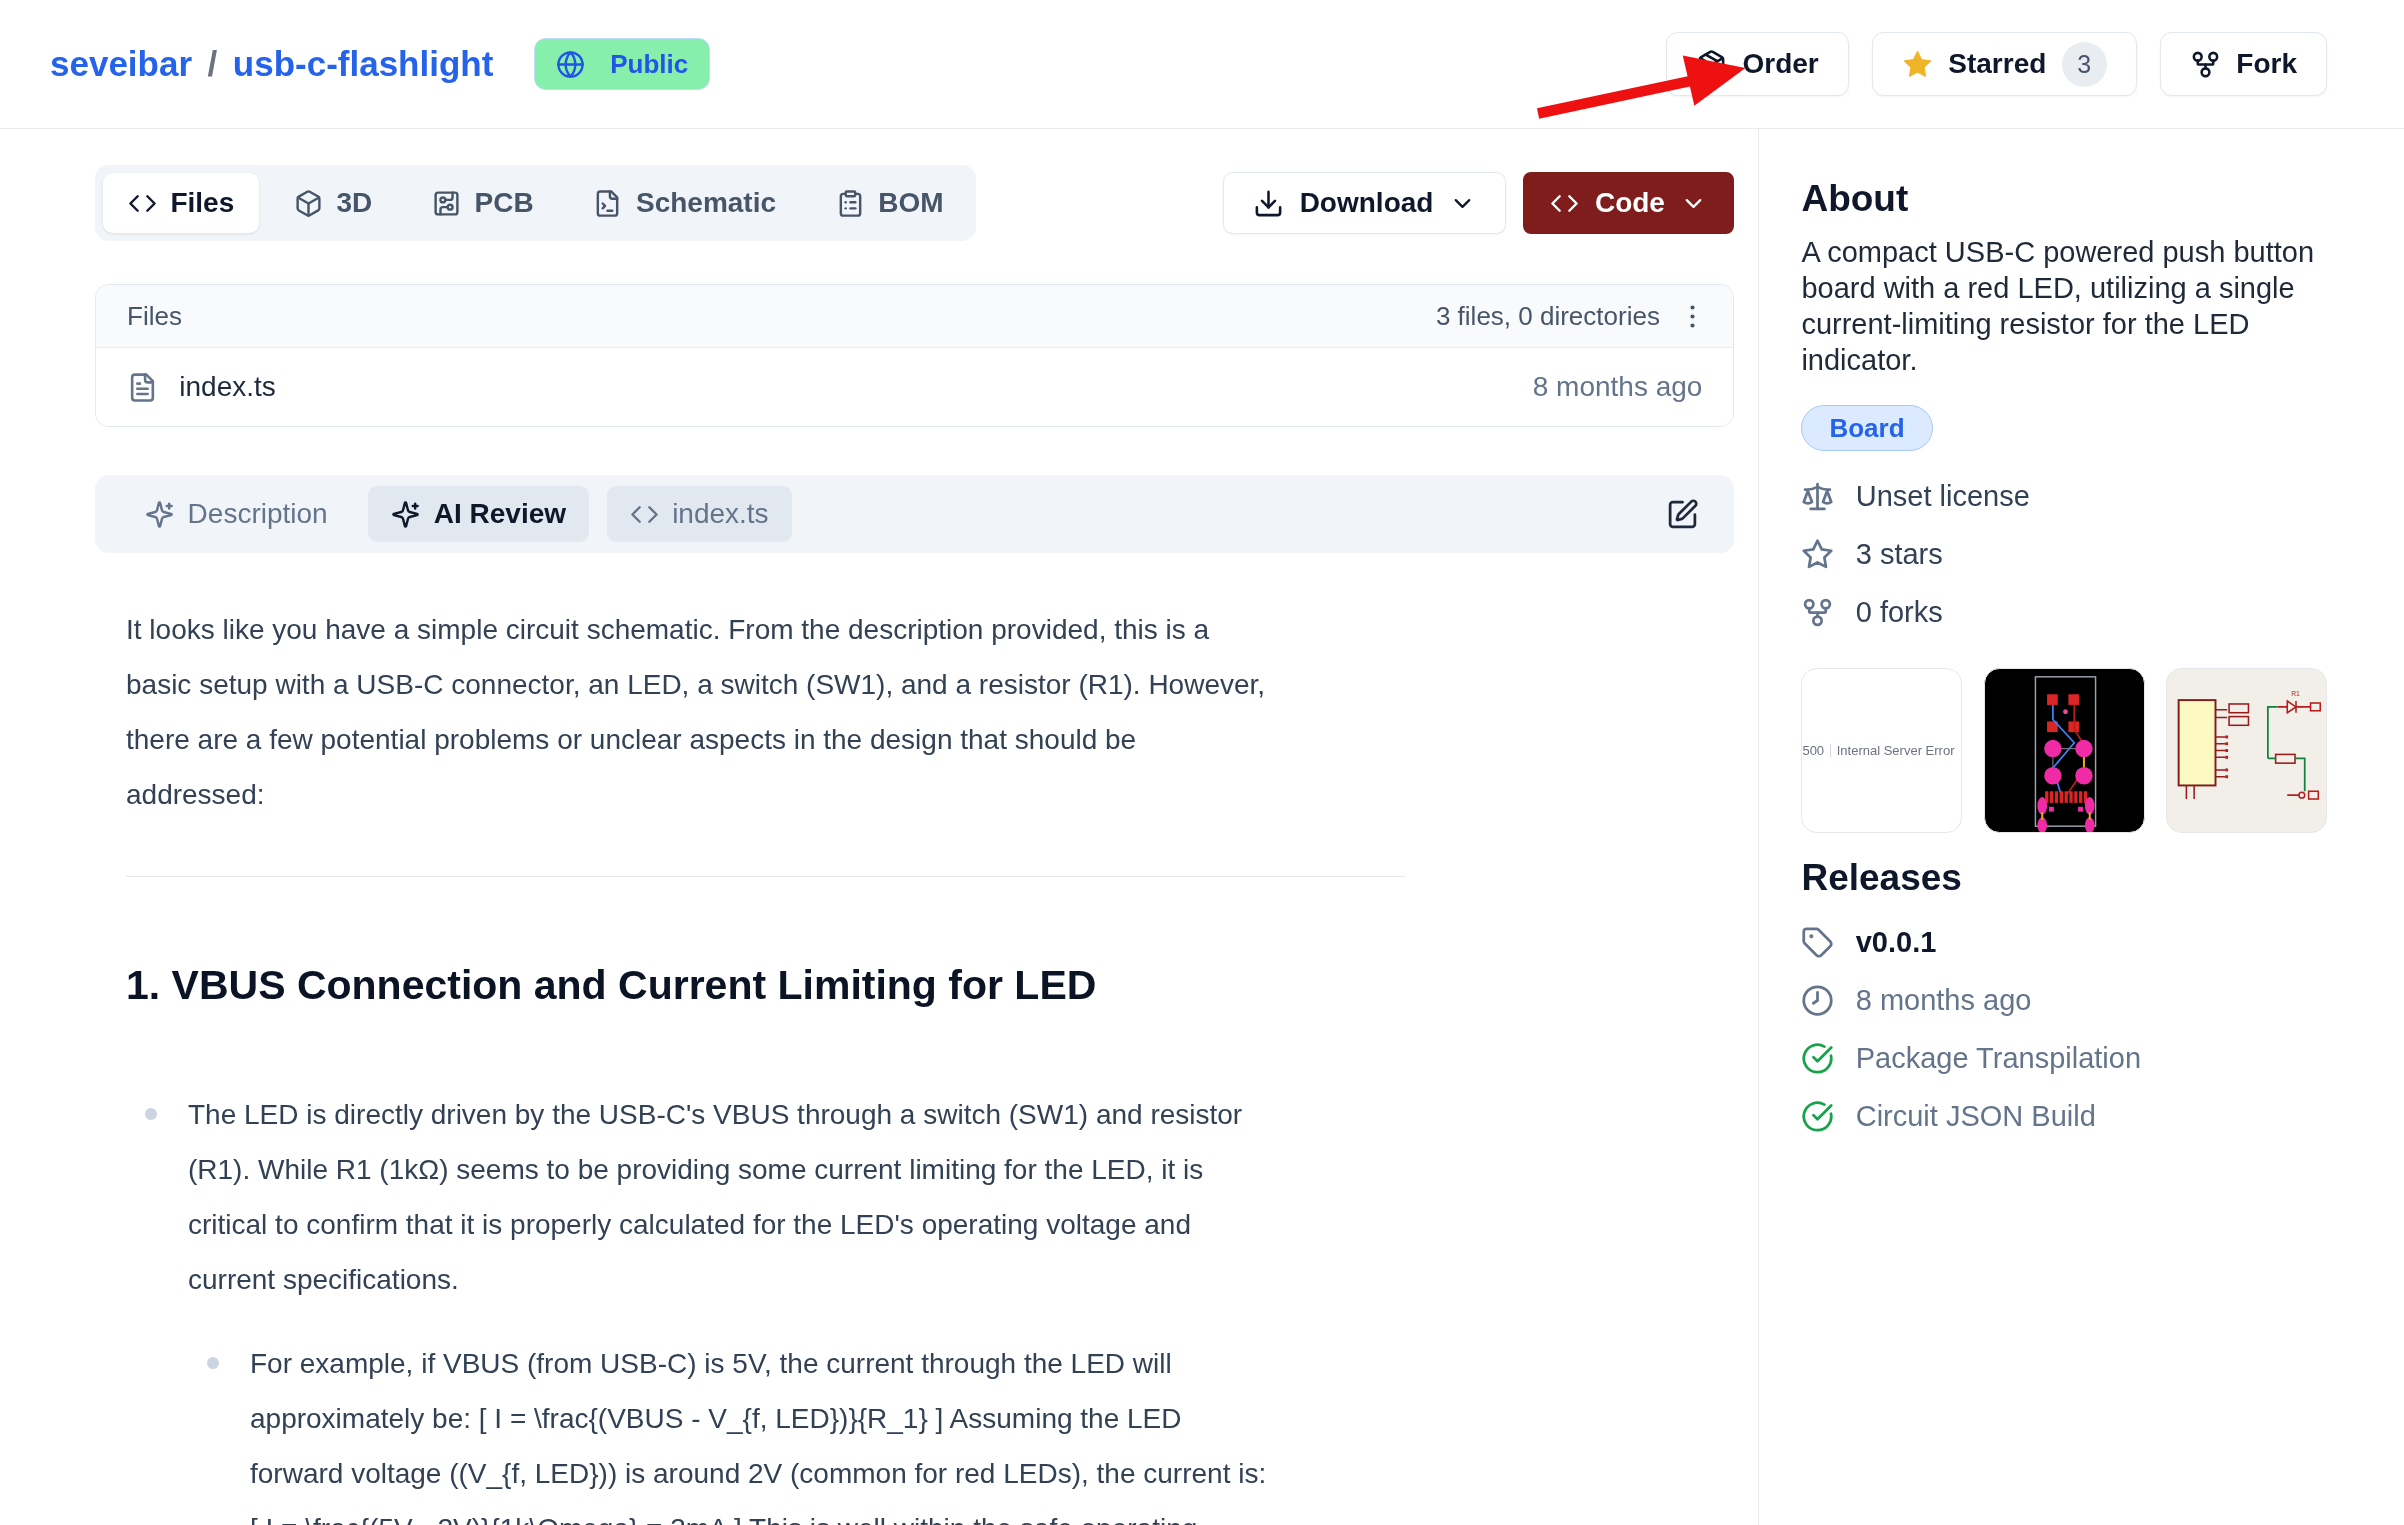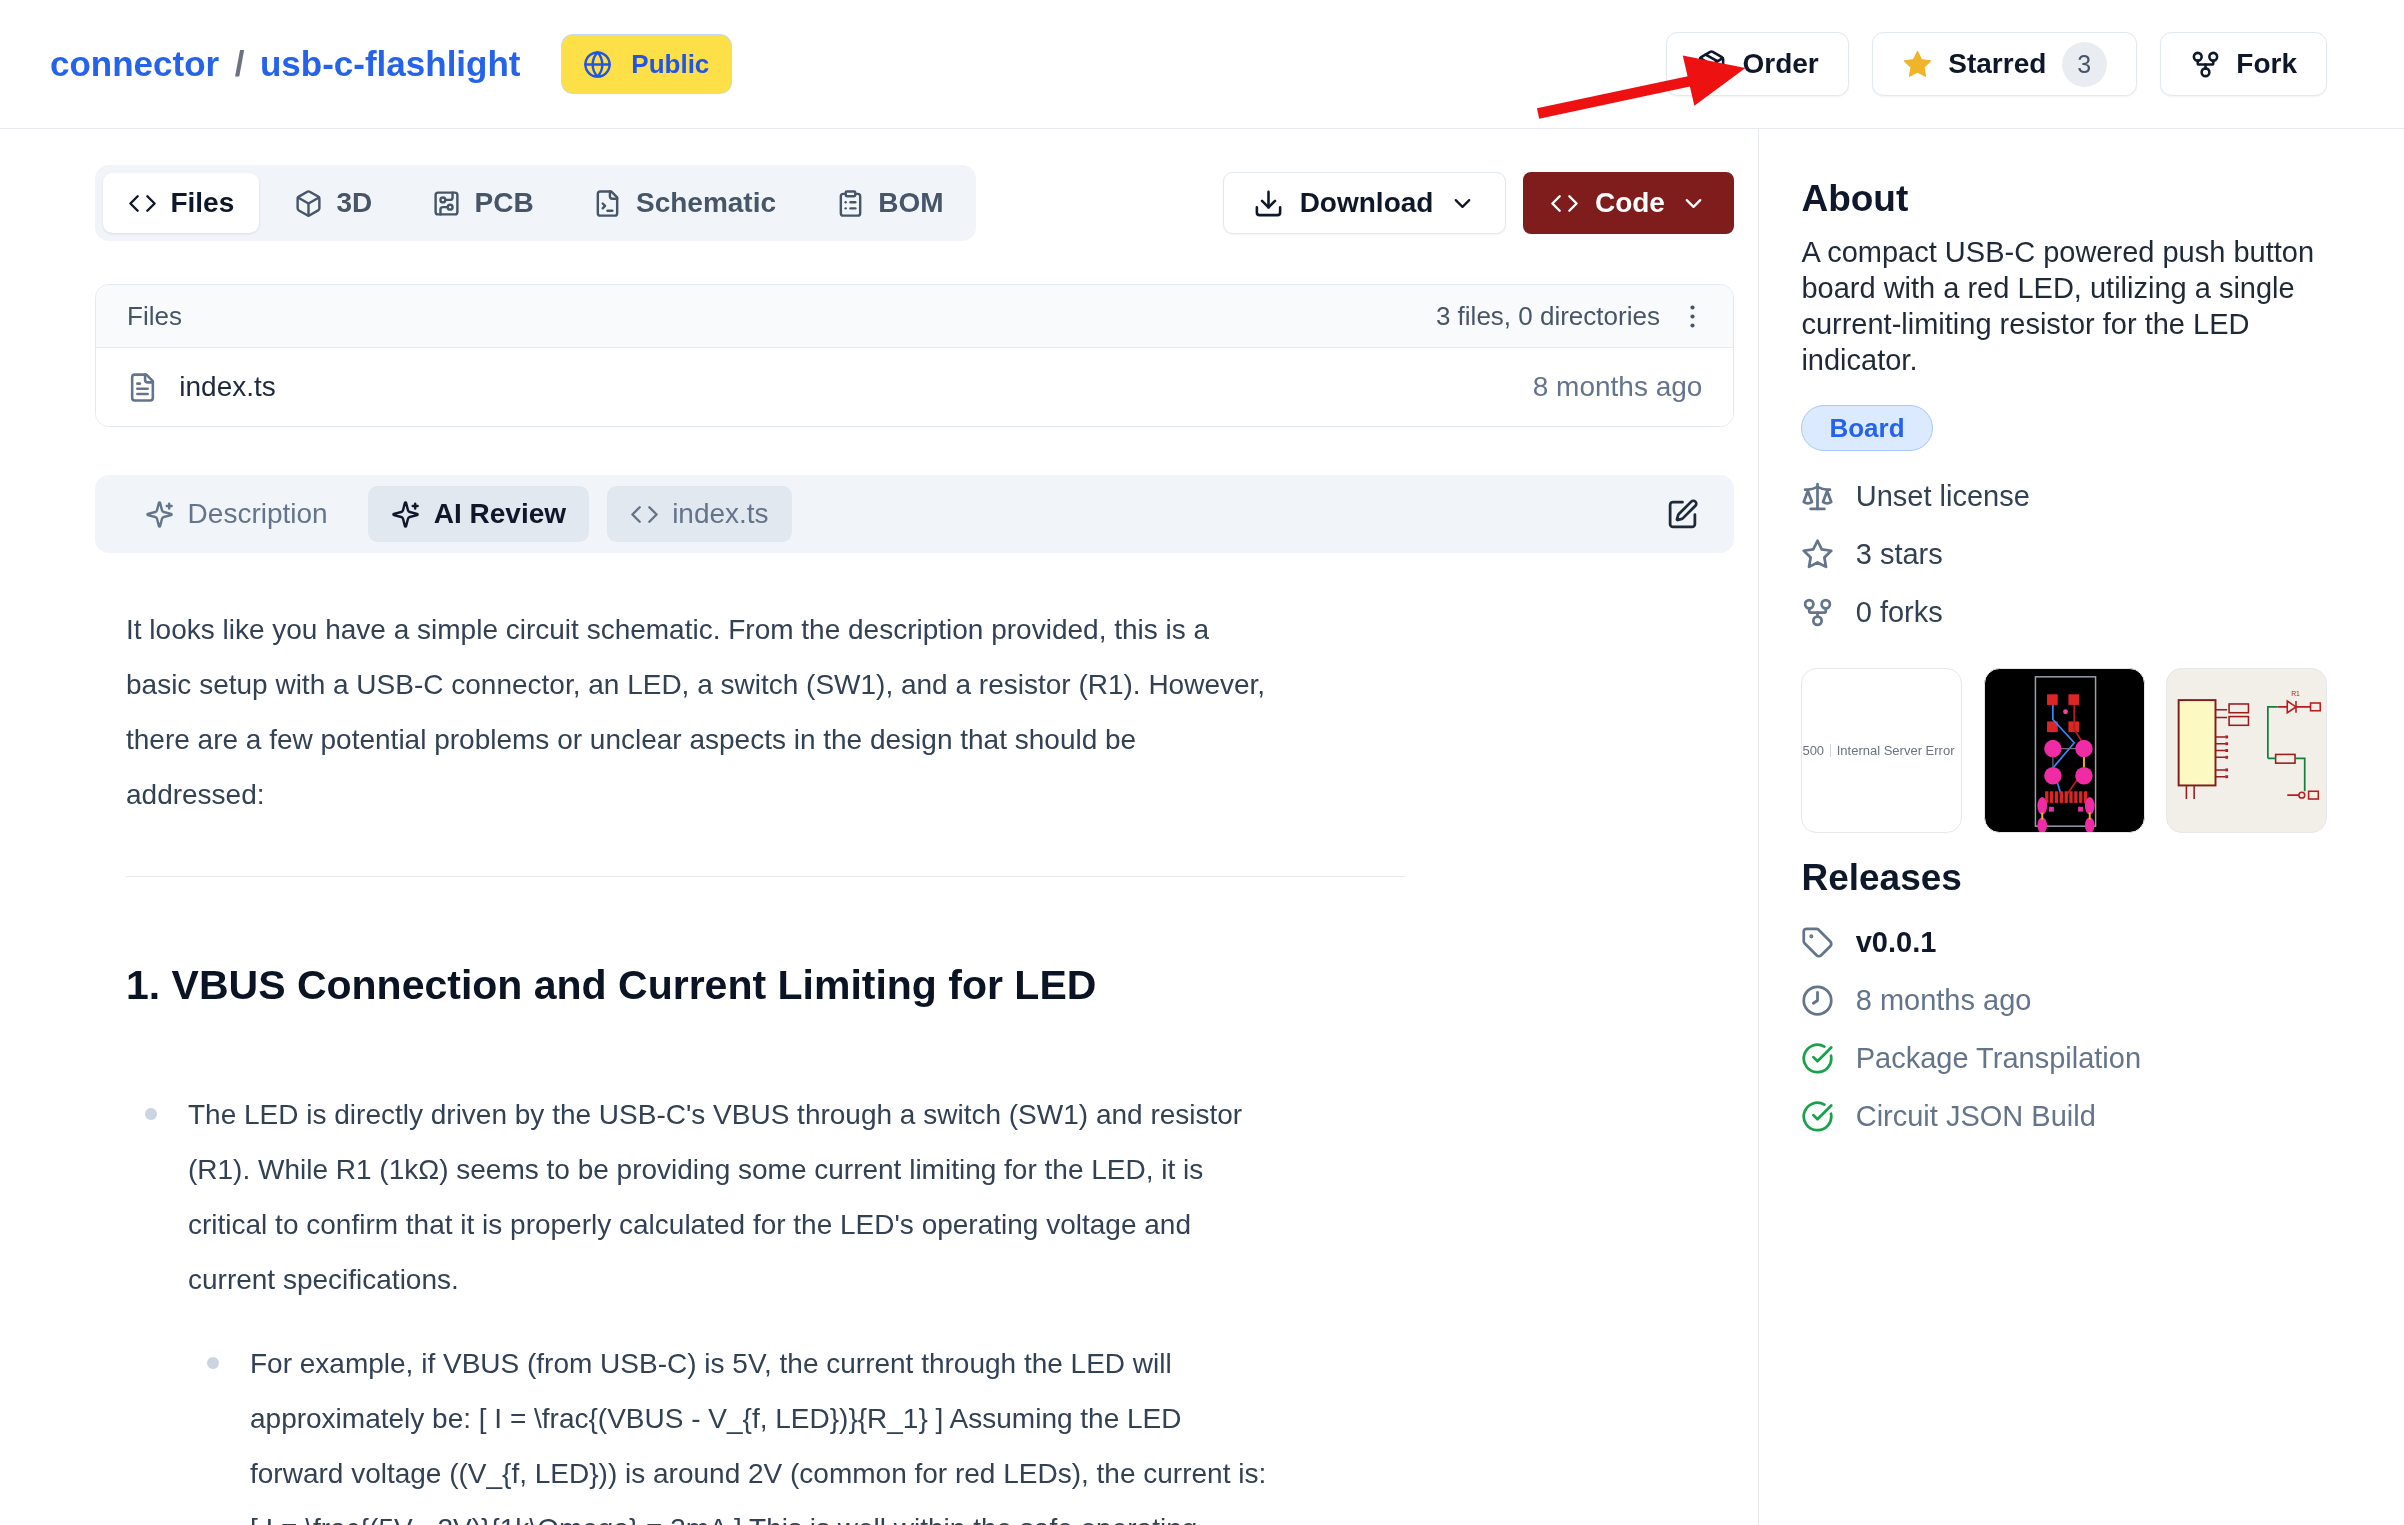--- a/index.html
+++ b/index.html
@@ -9,22 +9,22 @@
     background:#ffffff; color:#0f172a;
     position:relative; overflow:hidden;
   }
   svg.icon { display:block; flex:none; }
 
   
   .header { display:flex; align-items:center; height:129px; padding:0 78px 0 50px; border-bottom:1.9px solid #e7eaee; }
   .repo-title { display:flex; align-items:center; gap:15.5px; font-size:35px; font-weight:bold; }
   .repo-link { color:#2563eb; }
   .repo-sep { color:#6b7280; font-weight:bold; }
-  .visibility-badge { display:inline-flex; align-items:center; gap:19px; height:60px; padding:0 21.3px; margin-left:25px;
-    background:#fde047; border:1.9px solid #bfdbfe; border-radius:11.6px; color:#2155e8; font-size:26px; font-weight:bold; }
+  .visibility-badge { display:inline-flex; align-items:center; gap:25px; height:52px; padding:0 21.3px; margin-left:25px;
+    background:#86efac; border:1.9px solid #bfdbfe; border-radius:11.6px; color:#2155e8; font-size:26px; font-weight:bold; }
   .header-actions { margin-left:auto; display:flex; gap:23px; }
   .btn { display:inline-flex; align-items:center; gap:15.5px; height:64px; padding:0 29px; background:#fff;
     border:1.9px solid #e2e8f0; border-radius:11.6px; font-size:28px; font-weight:600; color:#0f172a;
     box-shadow:0 1px 1.9px rgba(15,23,42,.05); cursor:pointer; }
   .count-badge { display:inline-flex; align-items:center; justify-content:center; min-width:45px; height:45px; padding:0 11.6px;
     background:#e9edf2; border-radius:969px; font-size:25px; font-weight:400; color:#475569; }
 
   
   .layout { display:flex; height:1396px;padding-left:45px; }
   .main { width:1771px; padding:36px 24px 0 50px; }
@@ -91,21 +91,21 @@
   .release-row.version { color:#0f172a; font-weight:600; }
   .release-row .check { color:#16a34a; }
 
   .annotation-arrow { position:absolute; left:1523px; top:44px; pointer-events:none; }
 </style>
 </head>
 <body>
 
 <div class="header">
   <div class="repo-title">
-    <span class="repo-link">connector</span>
+    <span class="repo-link">seveibar</span>
     <span class="repo-sep">/</span>
     <span class="repo-link">usb-c-flashlight</span>
     <span class="visibility-badge">
       <svg class="icon" width="29" height="29" viewBox="0 0 24 24" fill="none" stroke="currentColor" stroke-width="2" stroke-linecap="round" stroke-linejoin="round">
           <circle cx="12" cy="12" r="10"></circle>
           <path d="M12 2a14.5 14.5 0 0 0 0 20 14.5 14.5 0 0 0 0-20"></path>
           <path d="M2 12h20"></path>
         </svg>
       <span>Public</span>
     </span>

